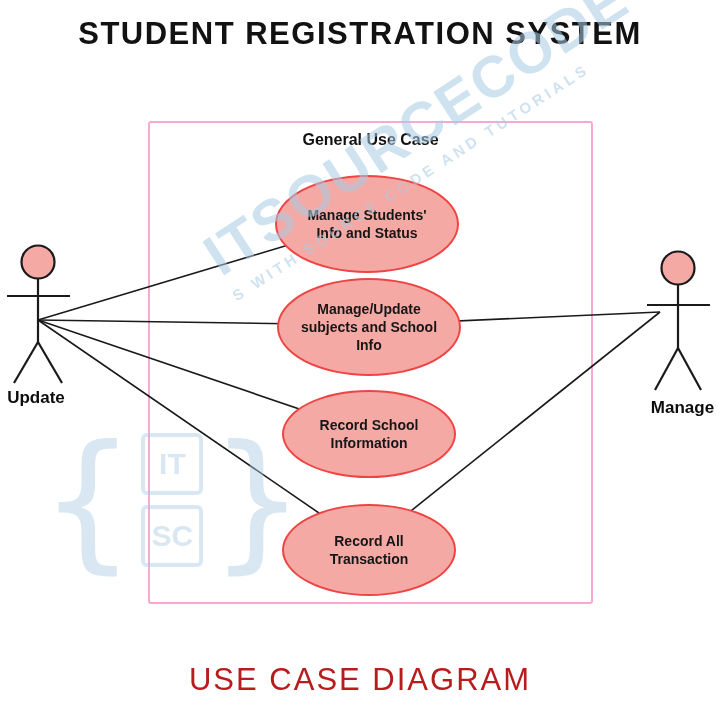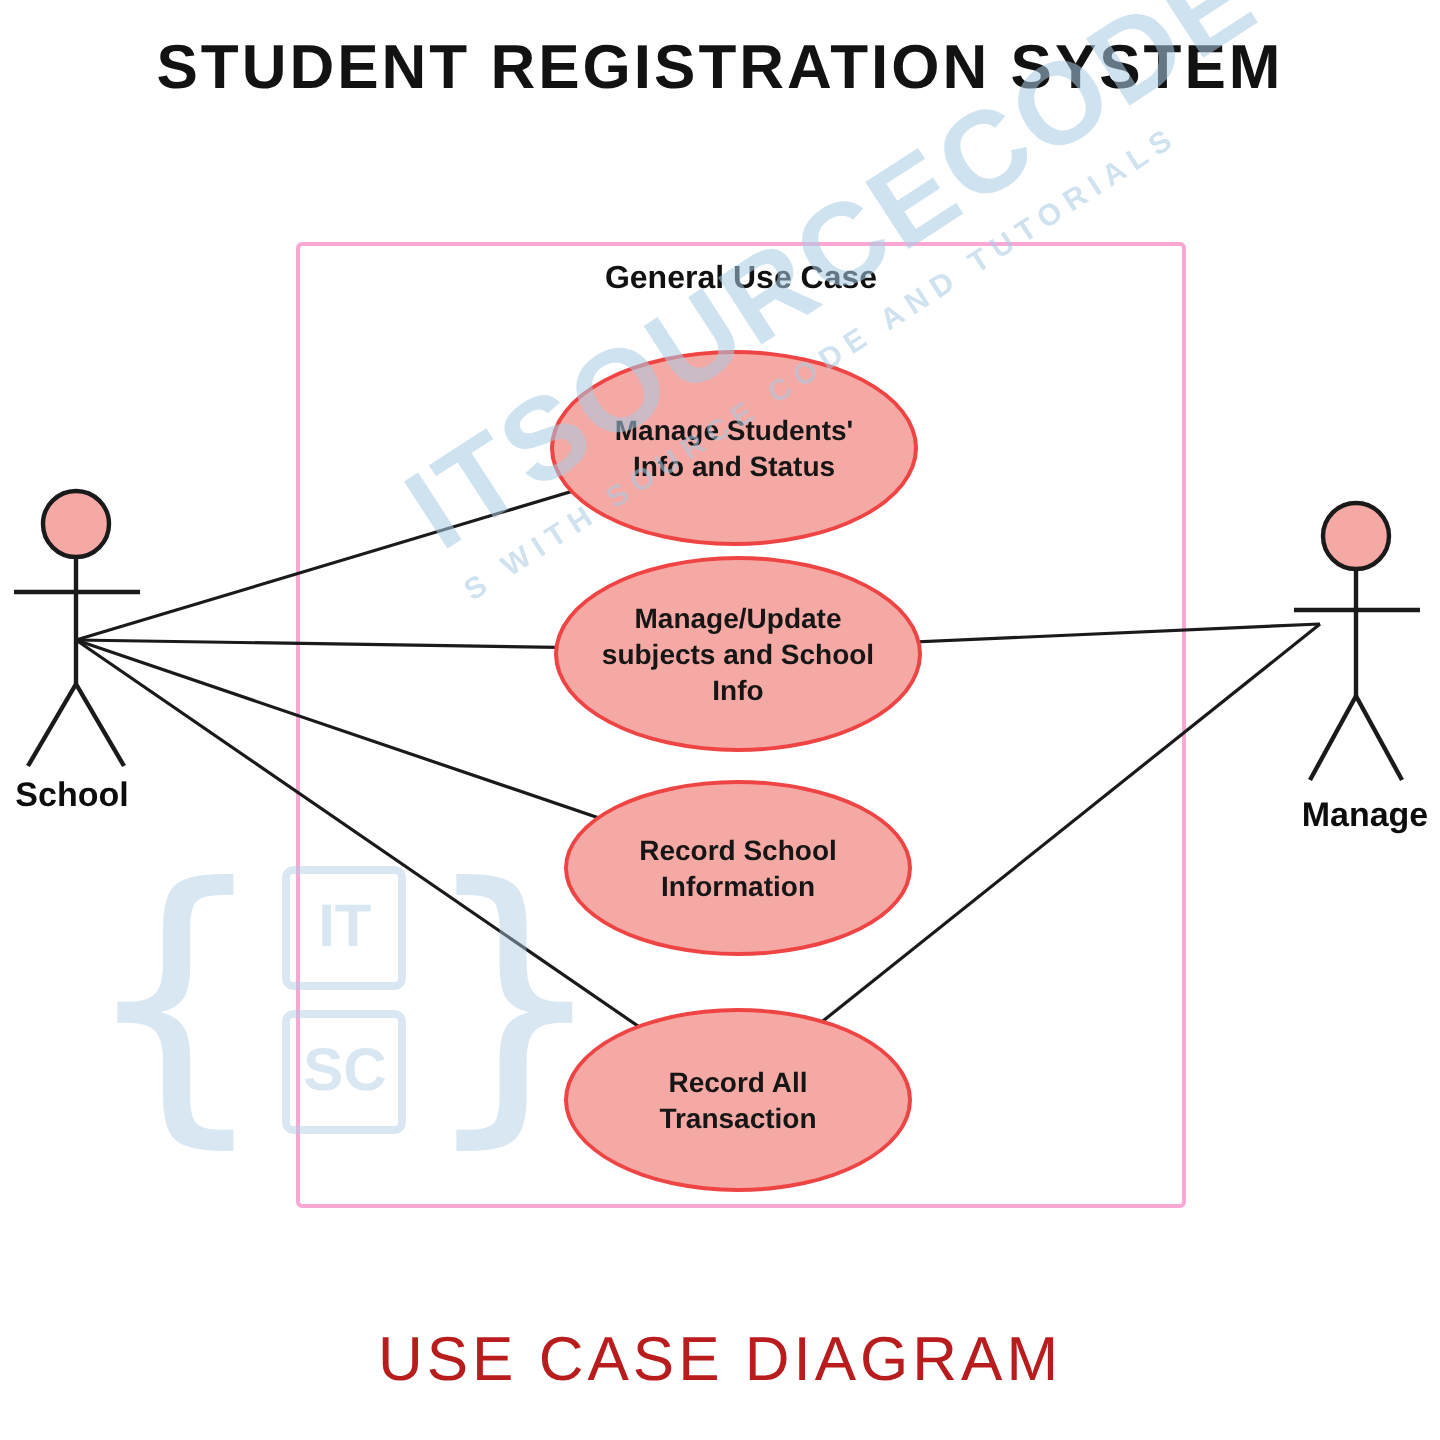--- a/index.html
+++ b/index.html
@@ -193,21 +193,21 @@
   <div class="use-case uc-2">
     <div class="uc-label">Manage/Update subjects and School Info</div>
   </div>
   <div class="use-case uc-3">
     <div class="uc-label">Record School Information</div>
   </div>
   <div class="use-case uc-4">
     <div class="uc-label">Record All Transaction</div>
   </div>
 
-  <div class="actor-label actor-label-admin">School</div>
+  <div class="actor-label actor-label-admin">Update</div>
   <div class="actor-label actor-label-student">Manage</div>
 
   <div class="diagram-subtitle">USE CASE DIAGRAM</div>
 
   <div class="watermark">
     <div class="wm-diagonal">
       <div class="wm-main">ITSOURCECODE</div>
       <div class="wm-tagline">S WITH SOURCE CODE AND TUTORIALS</div>
     </div>
     <div class="wm-logo">

